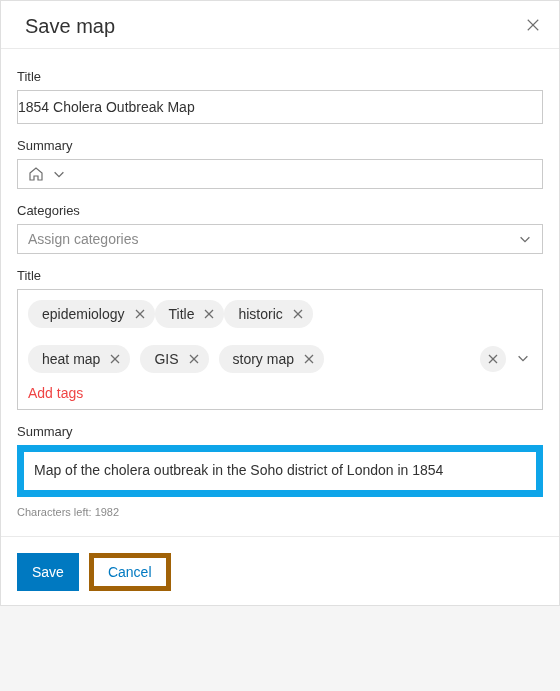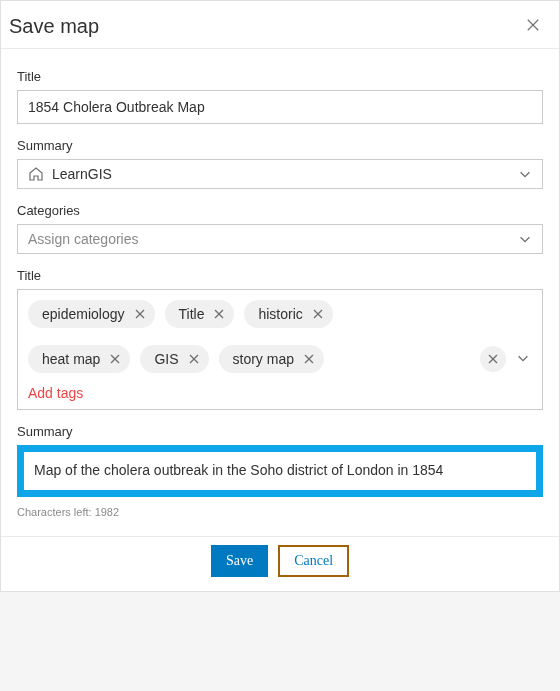--- a/index.html
+++ b/index.html
@@ -17,21 +17,21 @@
     width: 560px;
     background: #fff;
     border: 1px solid #dfdfdf;
     display: flex;
     flex-direction: column;
   }
   .dialog-header {
     display: flex;
     align-items: center;
     justify-content: space-between;
-    padding: 14px 16px 10px 8px;
+    padding: 14px 16px 10px 24px;
   }
   .dialog-title {
     font-size: 20px;
     font-weight: 400;
     color: #323232;
   }
   .close-btn {
     width: 20px; height: 20px;
     display: flex; align-items: center; justify-content: center;
     cursor: pointer;
@@ -44,21 +44,21 @@
   }
   .field { margin-top: 14px; }
   .field-label {
     font-size: 13px;
     color: #323232;
     margin-bottom: 6px;
   }
   .text-input {
     width: 100%;
     border: 1px solid #cacaca;
-    padding: 8px 10px;
+    padding: 8px 0;
     font-size: 14px;
     font-family: inherit;
     color: #323232;
     background: #fff;
     outline: none;
   }
   .select-wrap {
     width: 100%;
     border: 1px solid #cacaca;
     background: #fff;
@@ -88,21 +88,20 @@
   }
   .chevron svg { width: 14px; height: 14px; }
 
   .tags-box {
     border: 1px solid #cacaca;
     padding: 10px 10px 8px 10px;
   }
   .tags-rows {
     display: flex;
     flex-wrap: wrap;
-    gap: 10px;
     align-items: flex-end;
   }
   .tag-chip {
     background: #f0f0f0;
     border-radius: 22px;
     padding: 6px 10px 6px 14px;
     display: inline-flex;
     align-items: center;
     font-size: 14px;
     color: #323232;
@@ -154,41 +153,40 @@
     outline: none;
   }
   .char-left {
     margin-top: 6px;
     font-size: 11px;
     color: #8a8a8a;
   }
 
   .dialog-footer {
     border-top: 1px solid #eaeaea;
-    padding: 8px 16px 14px 16px;
-    display: flex;
-    justify-content: center;
+    padding: 16px 16px 14px 16px;
+    display: flex;
+    justify-content: flex-start;
     gap: 10px;
-    font-family: Liberation Serif, serif;
   }
   .btn {
     font-family: inherit;
     font-size: 14px;
     padding: 6px 14px;
     cursor: pointer;
   }
   .btn-primary {
     background: #0079c1;
     color: #fff;
     border: 1px solid #0079c1;
   }
   .btn-secondary {
     background: #fff;
     color: #0079c1;
-    border: 2px solid #a16207;
+    border: 5px solid #a16207;
   }
   .row2 {
     display: flex;
     align-items: center;
     gap: 10px;
     width: 100%;
   }
 </style>
 </head>
 <body>
@@ -215,21 +213,20 @@
     </div>
 
     <div class="field">
       <div class="field-label">Summary</div>
       <div class="select-wrap">
         <span class="folder-icon">
           <svg viewBox="0 0 16 16" fill="none" stroke="currentColor" stroke-width="1.2">
             <path d="M2 7 L8 2 L14 7 V14 H10 V10 H6 V14 H2 Z"></path>
           </svg>
         </span>
-        <span class="select-text">LearnGIS</span>
         <span class="chevron">
           <svg viewBox="0 0 16 16" fill="none" stroke="currentColor" stroke-width="1.5">
               <polyline points="3 6 8 11 13 6"></polyline>
             </svg>
         </span>
       </div>
     </div>
 
     <div class="field">
       <div class="field-label">Categories</div>

